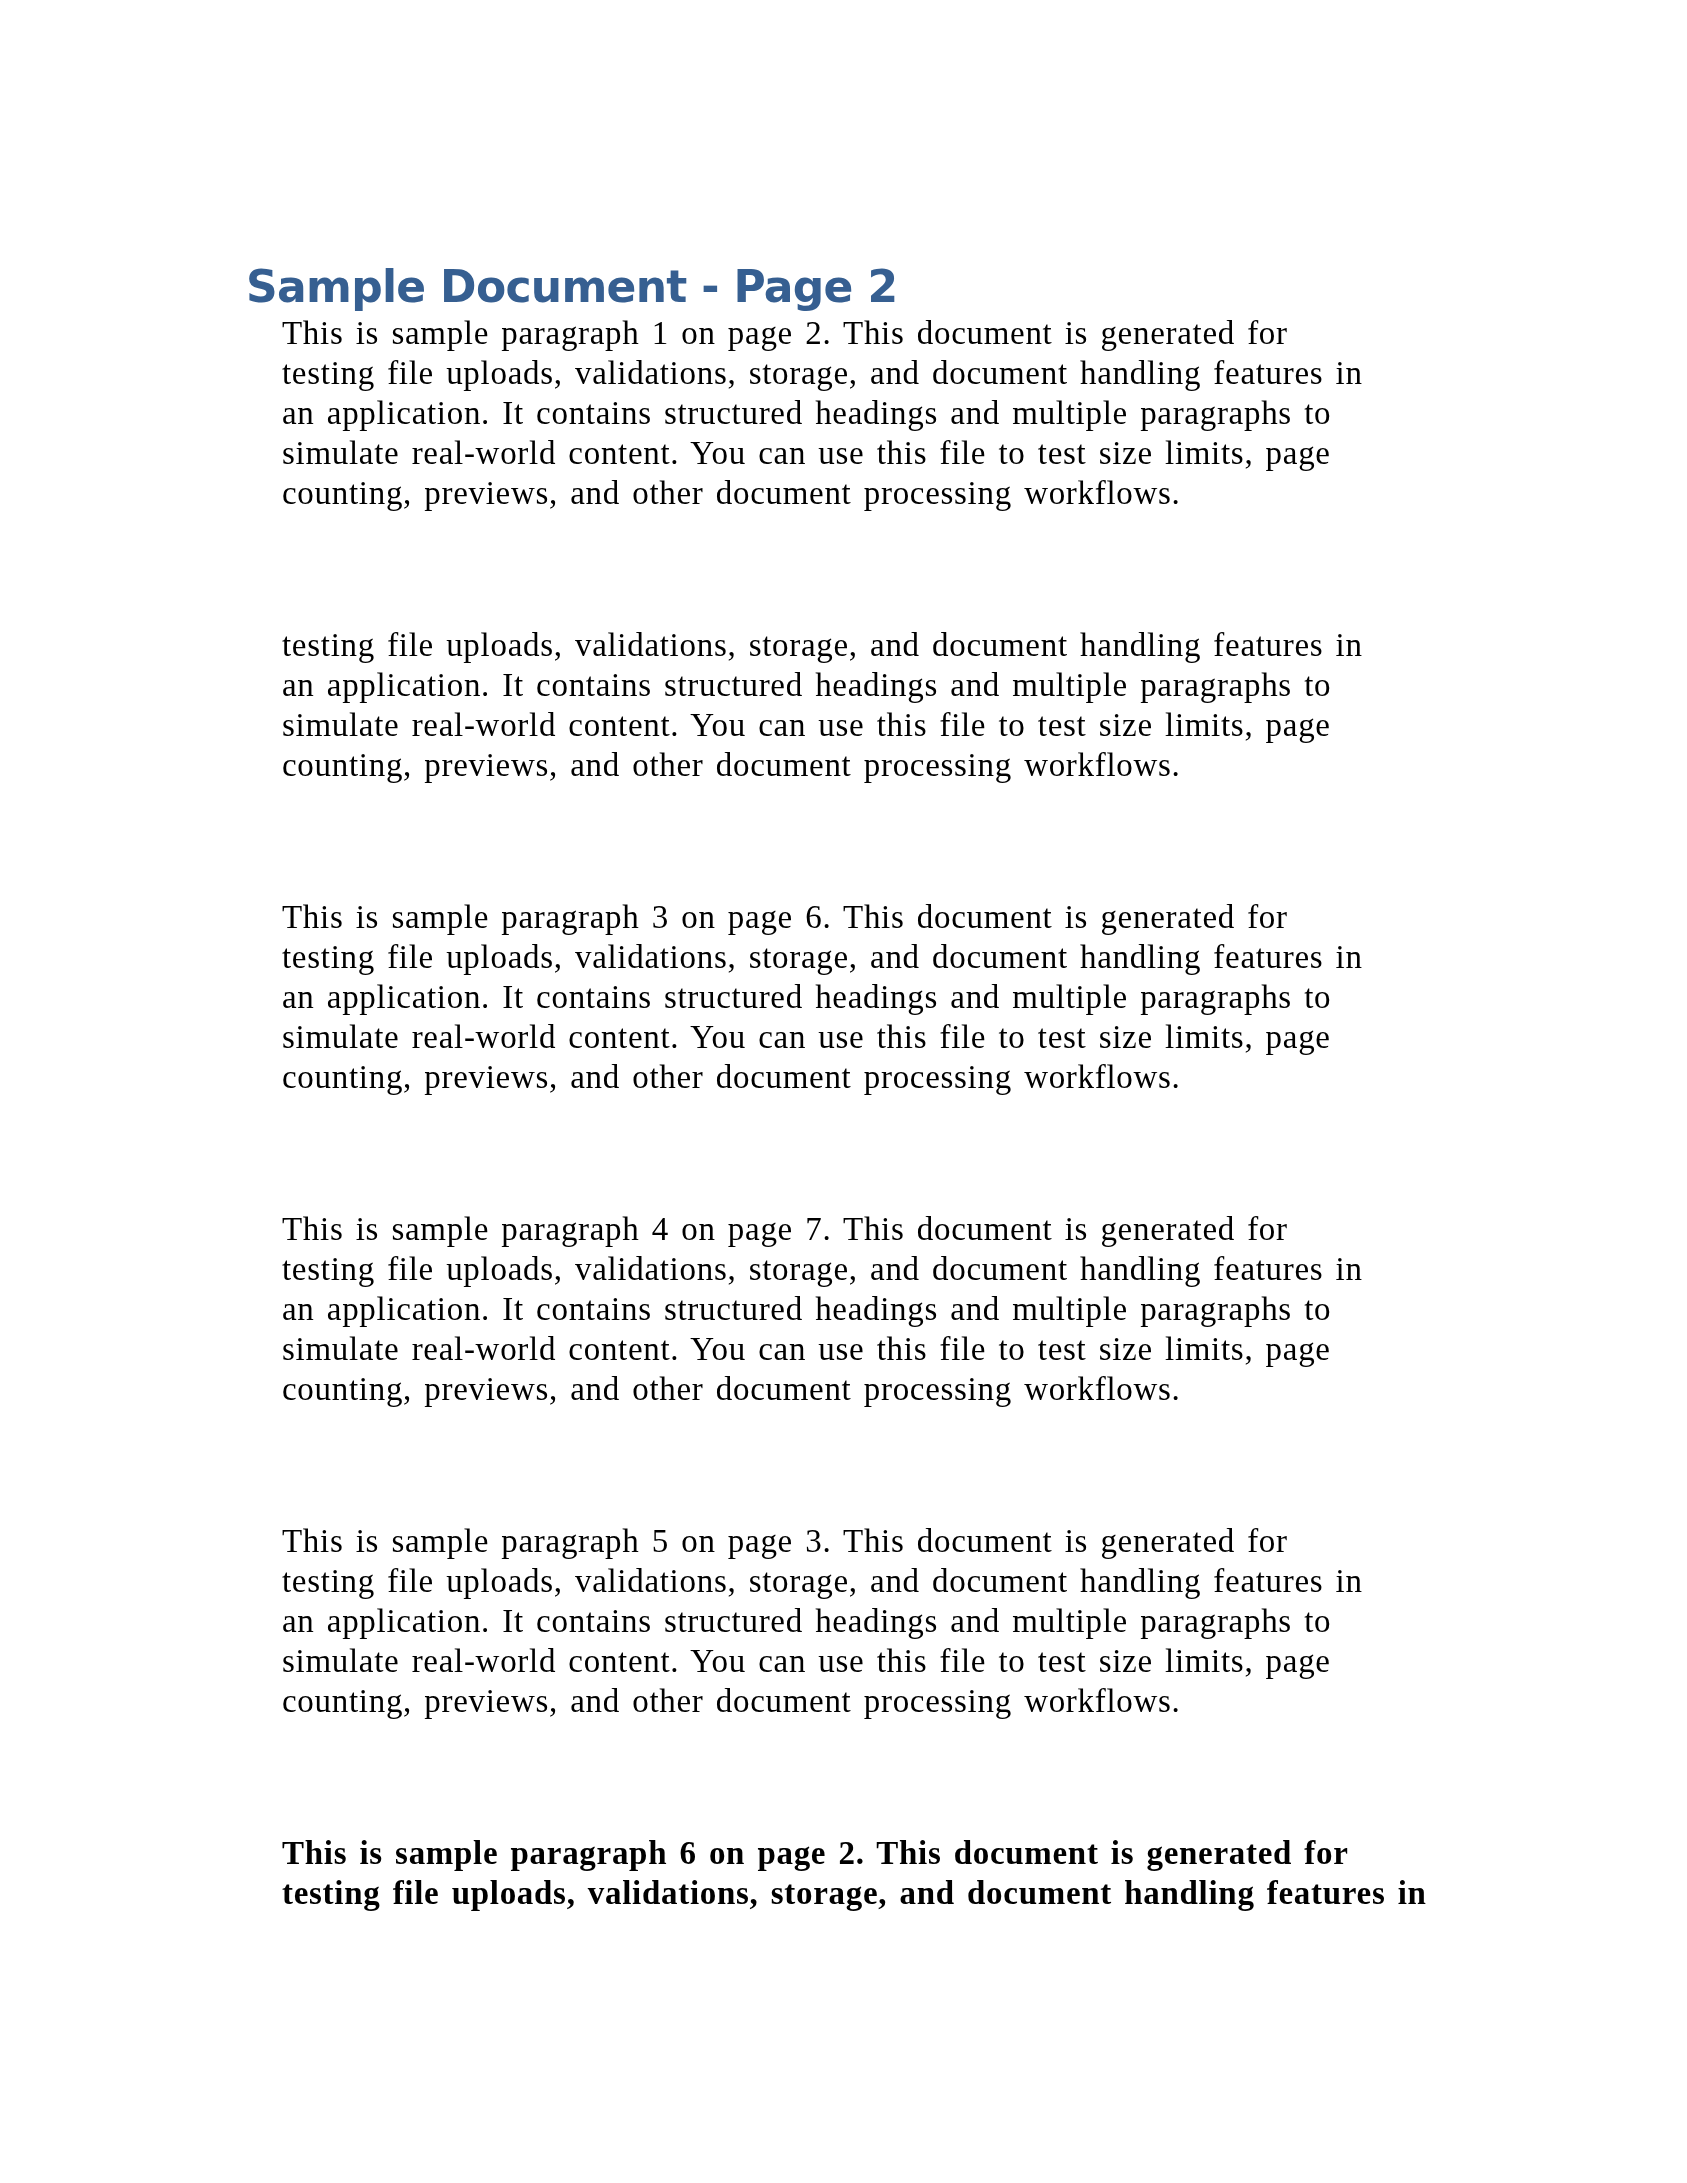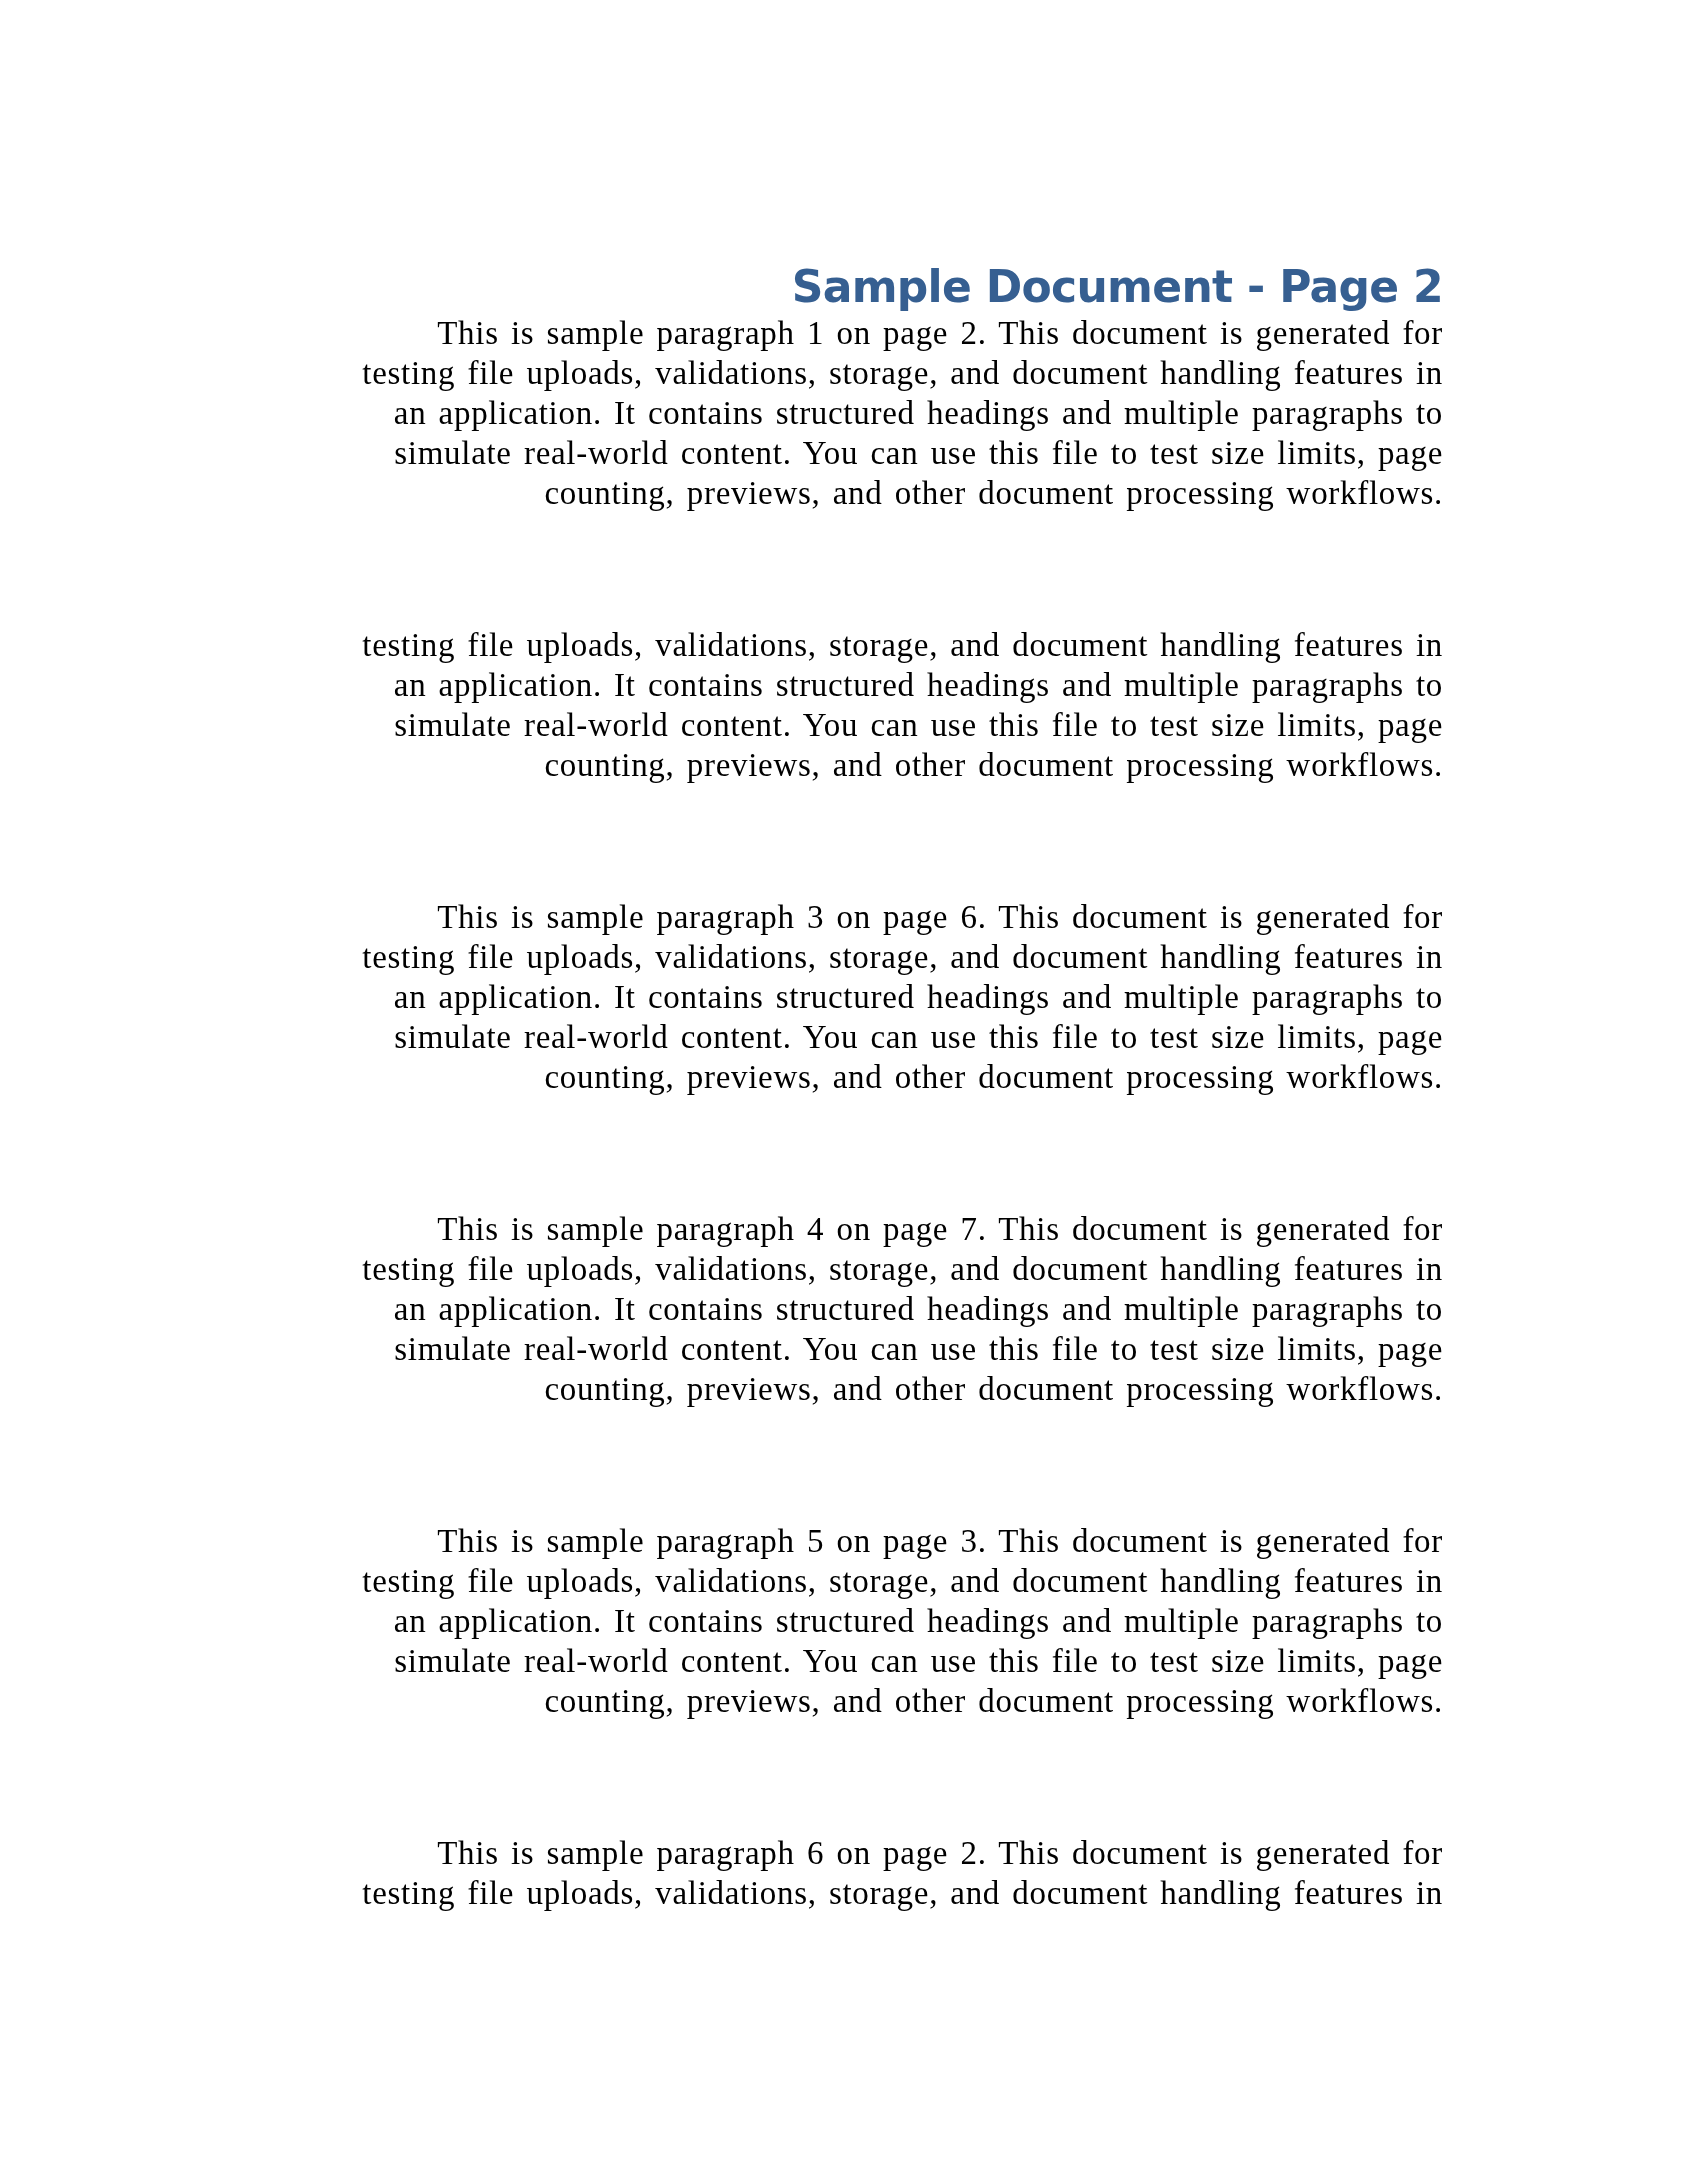--- a/index.html
+++ b/index.html
@@ -1,20 +1,20 @@
 <!DOCTYPE html>
 <html style="--heading-color: #365F91; --body-color: #000000; --page-bg: #FFFFFF;font-size:10.6px"><head>
 <meta charset="utf-8">
 <style>
   :root {
     --heading-color: #365F91;
     --body-color: #000000;
     --page-bg: #FFFFFF;
   }
-  * { margin: 0; padding: 0; box-sizing: border-box; text-align: right; }
+  * { margin: 0; padding: 0; box-sizing: border-box; }
   html, body { background: #fff; }
   .page {
     position: relative;
     width: 1687px;
     height: 2183px;
     background: var(--page-bg);
     overflow: hidden;
   }
   .content {
     position: absolute;
@@ -34,21 +34,21 @@
   }
   .para {
     font-family: "Liberation Serif", "DejaVu Serif", serif;
     font-size: 33px;
     line-height: 40px;
     letter-spacing: 0.7px;
     word-spacing: 3.3px;
     color: var(--body-color);
     margin: 0 0 112px 0;
   }
-  .para:last-child { margin-bottom: 0; }
+  .para:last-child { margin-bottom: 0; font-weight: bold; }
   .line {
     height: 40px;
     white-space: pre;
     margin-left: 36px;
   }
 </style>
 </head>
 <body>
 
 <div class="page">

